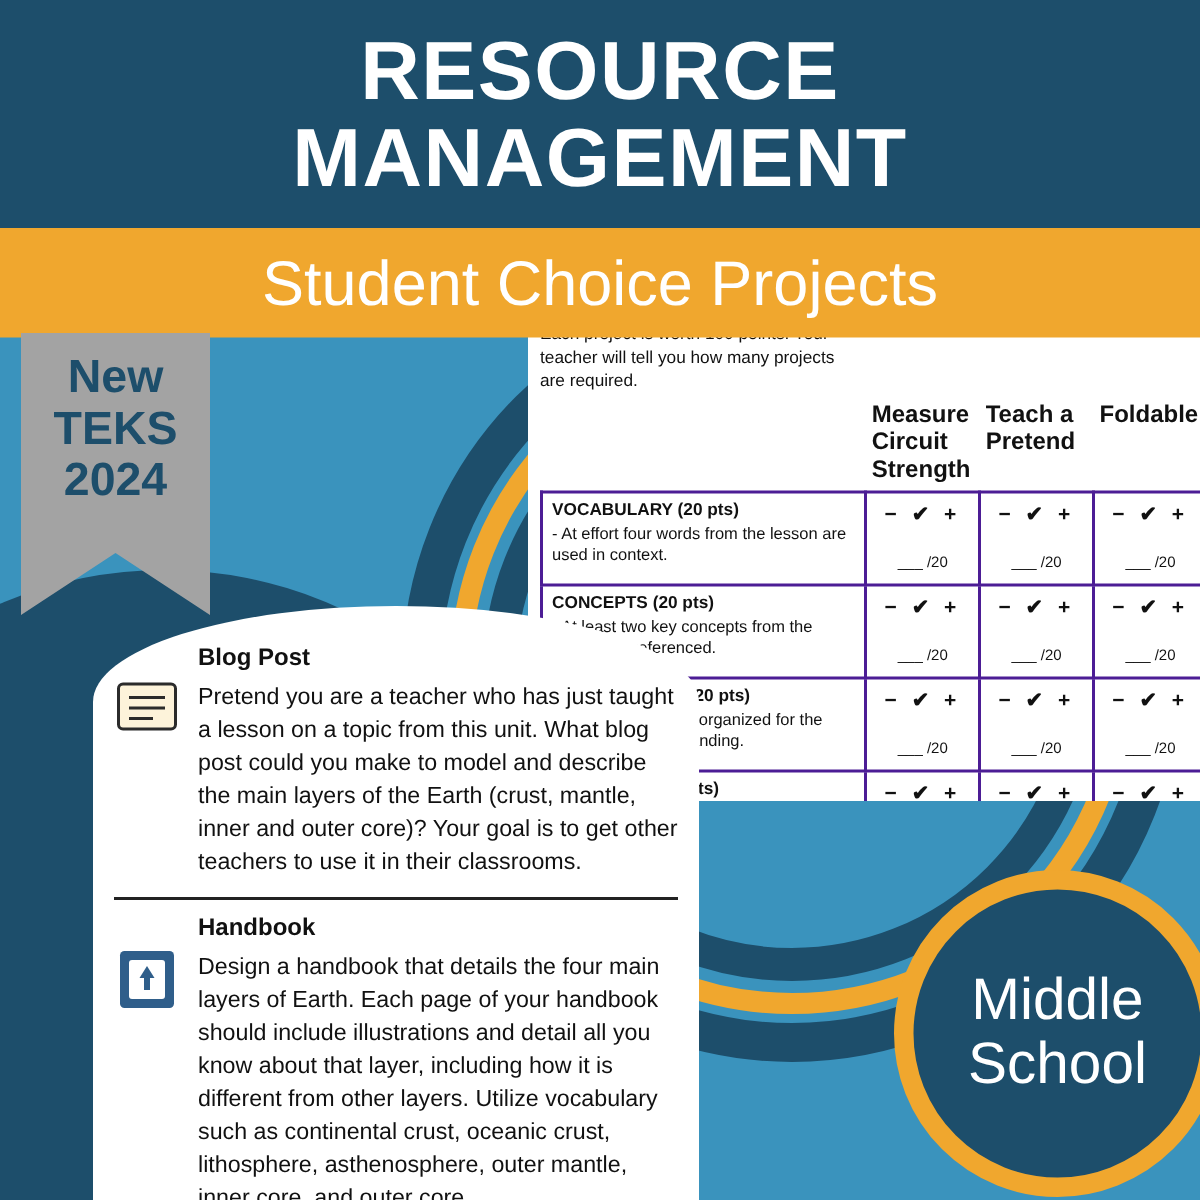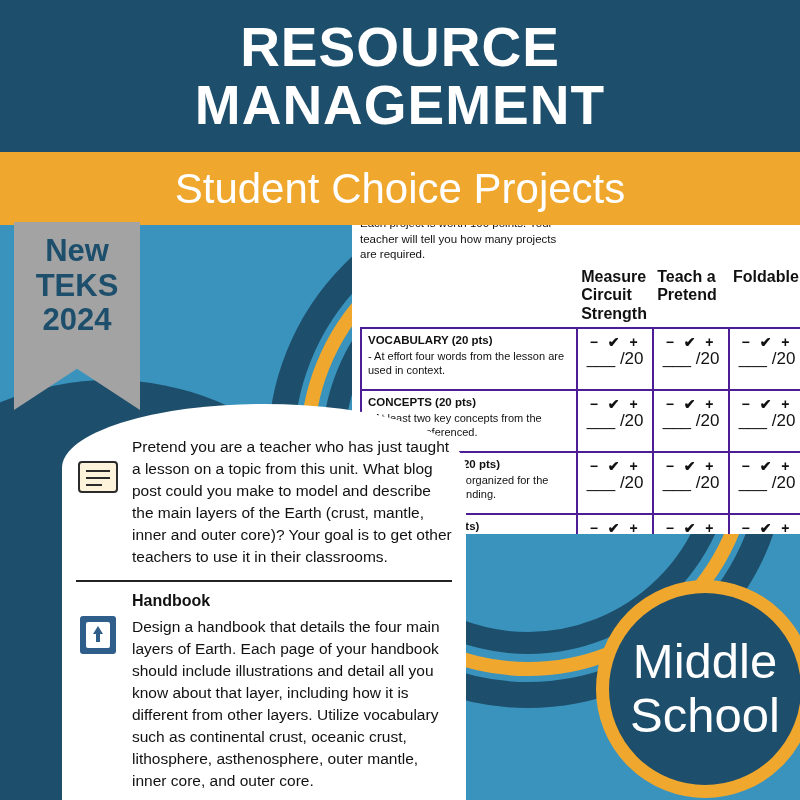--- a/index.html
+++ b/index.html
@@ -115,21 +115,21 @@
     background: #1d4e6b;
     border: 13px solid #f0a72e;
     z-index: 35;
     display: flex;
     flex-direction: column;
     align-items: center;
     justify-content: center;
   }
   .badge span {
     color: #ffffff;
-    font-size: 49px;
+    font-size: 39px;
     line-height: 1.1;
     text-align: center;
   }
 
   
   .rubric-page {
     position: absolute;
     left: 352px; top: 212px;
     width: 460px; height: 322px;
     background: #ffffff;
@@ -176,22 +176,22 @@
     text-align: center;
     padding: 5px 4px 4px;
     font-size: 14px;
     letter-spacing: 3px;
     position: relative;
     height: 62px;
   }
   td.score .marks { display: block; font-weight: bold; }
   td.score .pts {
     position: absolute;
-    left: 0; right: 0; bottom: 20px;
-    font-size: 17px;
+    left: 0; right: 0; bottom: 8px;
+    font-size: 10px;
     letter-spacing: 0;
   }
 
   
   .projects-page {
     position: absolute;
     left: 62px; top: 404px;
     width: 404px; height: 400px;
     background: #ffffff;
     border-radius: 50% 50% 0 0 / 64px 64px 0 0;
@@ -331,20 +331,21 @@
 
     <div class="proj-block">
       <div class="proj-icon">
         <svg width="44" height="46" viewBox="0 0 44 46">
           <rect class="icon-doc" x="3" y="6" width="38" height="30" rx="3"></rect>
           <line x1="10" y1="15" x2="34" y2="15" stroke="#2b2b2b" stroke-width="2"></line>
           <line x1="10" y1="22" x2="34" y2="22" stroke="#2b2b2b" stroke-width="2"></line>
           <line x1="10" y1="29" x2="26" y2="29" stroke="#2b2b2b" stroke-width="2"></line>
         </svg>
       </div>
+      <div class="proj-title">Blog Post</div>
       <div class="proj-body">Pretend you are a teacher who has just taught a lesson on a topic from this unit. What blog post could you make to model and describe the main layers of the Earth (crust, mantle, inner and outer core)? Your goal is to get other teachers to use it in their classrooms.</div>
     </div>
 
     <div class="divider"></div>
 
     <div class="proj-block">
       <div class="proj-icon">
         <svg width="44" height="46" viewBox="0 0 44 46">
           <rect class="icon-book-bg" x="4" y="4" width="36" height="38" rx="3"></rect>
           <rect class="icon-book-page" x="10" y="10" width="24" height="26" rx="2"></rect>

